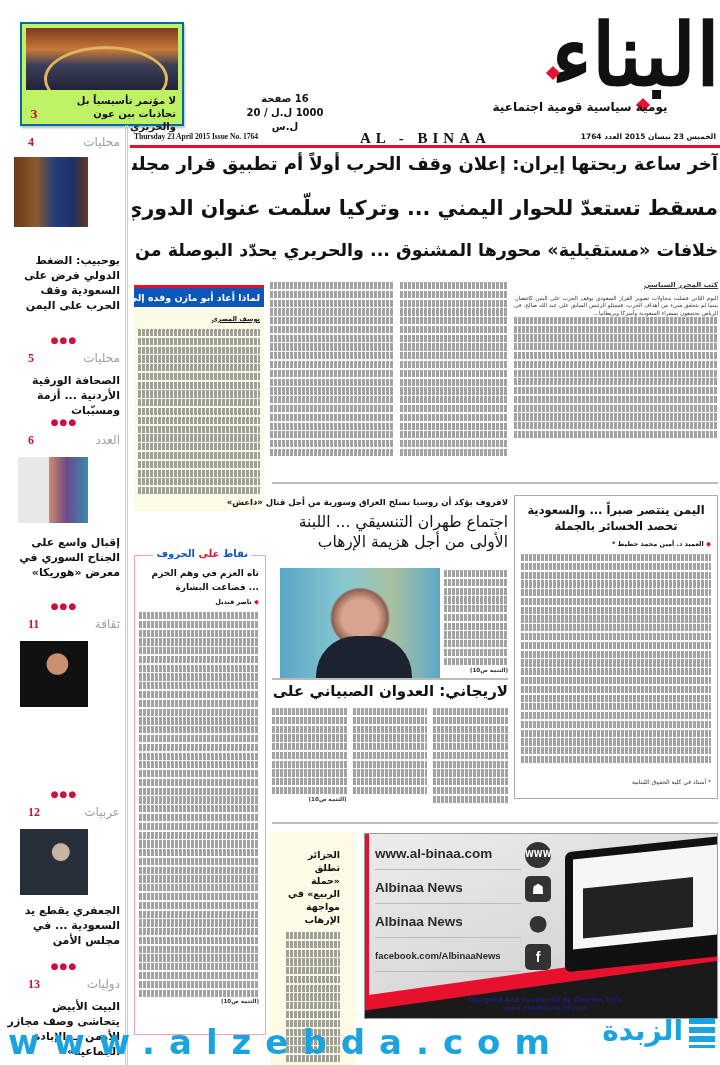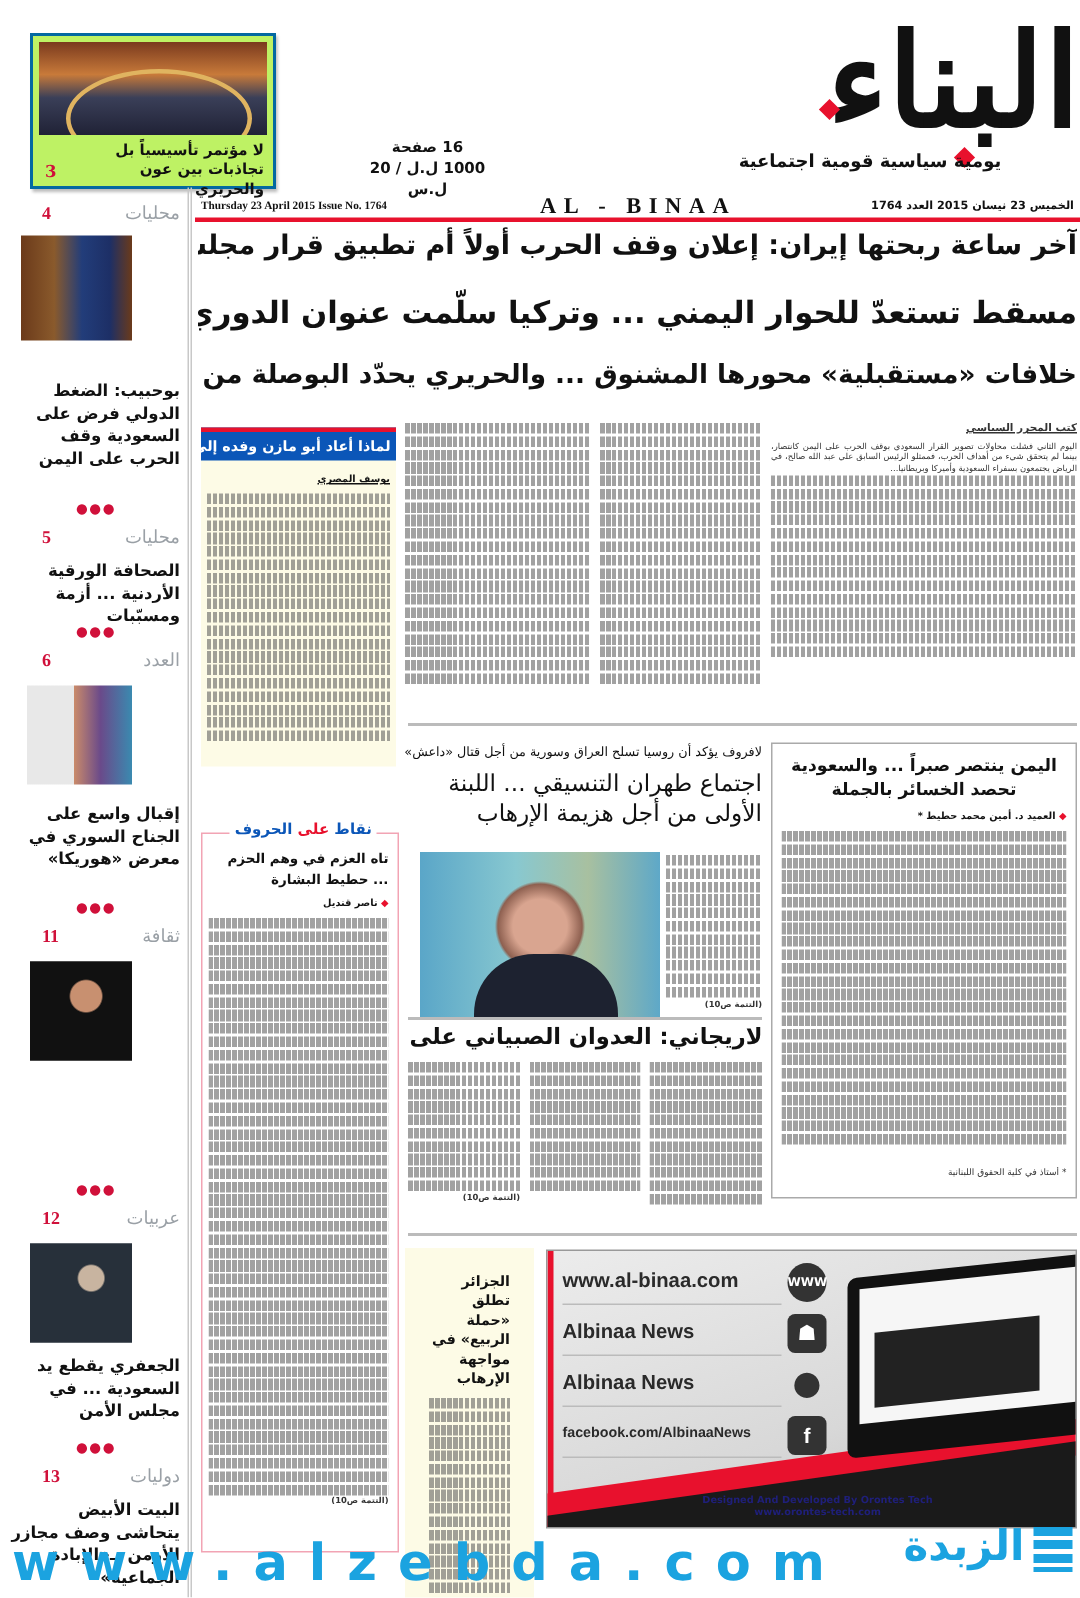--- a/index.html
+++ b/index.html
@@ -44,21 +44,21 @@
 #abubox .bar{height:22px;background:#0b56b8;border-top:3px solid #e8112d;color:#fff;font-size:9.5px;font-weight:bold;line-height:19px;text-align:right;padding-right:4px;direction:rtl;white-space:nowrap;overflow:hidden}
 #abubox .by{font-size:6.5px;font-weight:bold;text-align:right;direction:rtl;text-decoration:underline;margin:8px 4px 4px}
 #abubox .col{padding:2px 4px}
 .sep{height:2px;background:#bbb}
 
 #yemenbox{left:514px;top:495px;width:204px;height:304px;border:1px solid #aaa;background:#fff;padding:6px}
 #yemenbox .t{font-size:11.5px;font-weight:bold;line-height:16px;text-align:center;direction:rtl}
 #yemenbox .a{font-size:6.5px;font-weight:bold;text-align:right;direction:rtl;margin:6px 0 6px}
 #yemenbox .a:before{content:"◆ ";color:#e8112d}
 
-#lav-kicker{left:272px;top:497px;width:236px;text-align:right;direction:rtl;font-size:8.5px;font-weight:normal;white-space:nowrap}
+#lav-kicker{left:272px;top:497px;width:236px;text-align:right;direction:rtl;font-size:8.5px;font-weight:bold;white-space:nowrap}
 #lav-h{left:272px;top:512px;width:236px;text-align:right;direction:rtl;font-size:15.5px;font-weight:normal;line-height:20px}
 #lav-img{left:280px;top:568px;width:160px;height:110px;background:radial-gradient(circle at 50% 45%,#d9a590 0 18%,#8e6050 28%,transparent 30%),linear-gradient(90deg,#5aa6c8,#88c8d0 40%,#a8c0a0 70%,#5ea8c8);overflow:hidden}
 #lav-img .suit{position:absolute;left:36px;top:68px;width:96px;height:50px;background:#1d2230;border-radius:40px 40px 0 0}
 #lav-txt{left:444px;top:570px;width:64px;height:104px}
 
 #nuqat{left:134px;top:555px;width:132px;height:480px;border:1px solid #f2a4b4}
 #nuqat .hdr{position:absolute;top:-8px;right:14px;background:#fff;padding:0 3px;font-size:10px;font-weight:bold;color:#0b56b8;direction:rtl}
 #nuqat .hdr span{color:#e8112d}
 #nuqat .t{position:absolute;top:10px;right:6px;width:118px;font-size:9px;font-weight:bold;line-height:14px;text-align:right;direction:rtl}
 #nuqat .a{position:absolute;top:42px;right:6px;font-size:6.5px;font-weight:bold;direction:rtl}
@@ -301,21 +301,21 @@
     <div class="ln"></div>
     <div class="ln"></div>
     <div class="ln"></div>
     <div class="ln"></div>
   <div style="font-weight:bold">(التتمة ص10)</div>
 </div>
 <div class="abs sep" style="left:272px;top:678px;width:236px"></div>
 
 <div id="nuqat" class="abs">
   <div class="hdr"><b>نقاط</b> <span>على</span> <b>الحروف</b></div>
-  <div class="t">تاه العزم في وهم الحزم ... حطيط البشارة</div>
+  <div class="t">تاه العزم في وهم الحزم ... فضاعت البشارة</div>
   <div class="a">ناصر قنديل</div>
   <div class="col">
     <div class="ln"></div>
       <div class="ln"></div>
       <div class="ln"></div>
       <div class="ln"></div>
       <div class="ln"></div>
       <div class="ln"></div>
       <div class="ln"></div>
       <div class="ln"></div>

